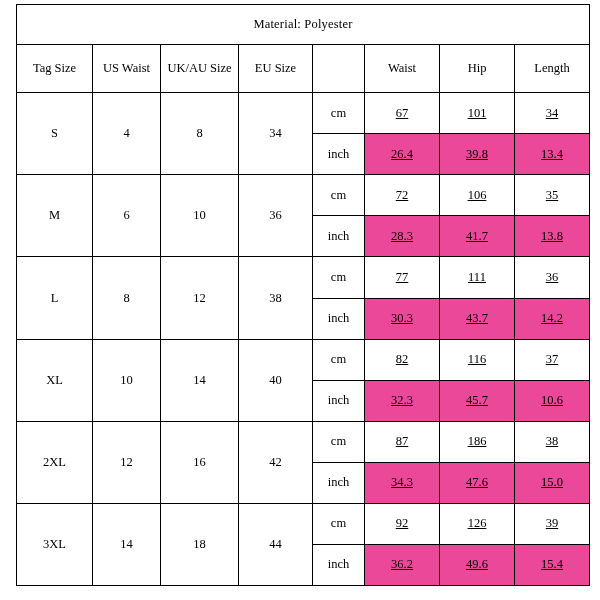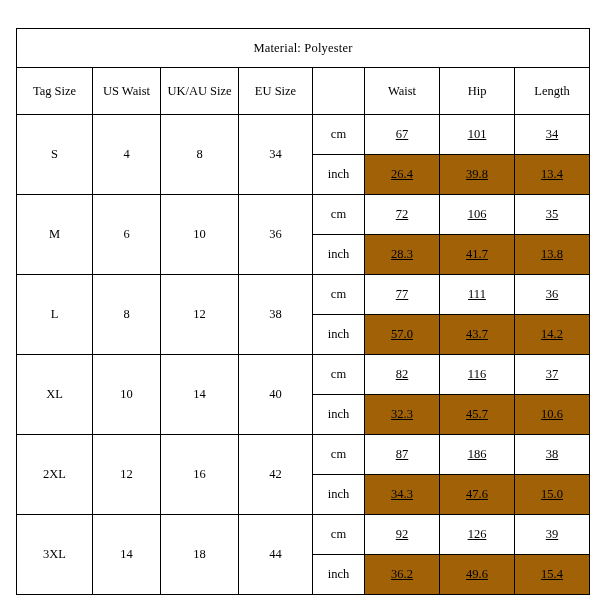--- a/index.html
+++ b/index.html
@@ -10,21 +10,21 @@
   body {
     width: 600px;
     height: 600px;
     font-family: "Liberation Serif", serif;
     color: #000000;
   }
   #sheet {
     width: 600px;
     height: 600px;
     box-sizing: border-box;
-    padding: 28px 16px 14px 16px;
+    padding: 4px 16px 14px 16px;
     background: #ffffff;
   }
   table.size-chart {
     width: 100%;
     height: 100%;
     border-collapse: collapse;
     table-layout: fixed;
   }
   table.size-chart td,
   table.size-chart th {
@@ -61,21 +61,21 @@
   .unit-cell {
     font-size: 12.5px;
     height: 39px;
     margin-left: 12px;
   }
   .val-cell {
     font-size: 13px;
     text-decoration: underline;
   }
   tr.inch-row td {
-    background: #a16207;
+    background: #ec4899;
   }
   tr.inch-row td.unit-cell {
     background: #ffffff;
   }
   .col-tag { width: 76px; }
   .col-us  { width: 68px; }
   .col-ukau{ width: 78px; }
   .col-eu  { width: 74px; }
   .col-unit{ width: 52px; }
   .col-m   { width: 75px; }
@@ -149,21 +149,21 @@
         <td class="num-cell" rowspan="2">8</td>
         <td class="num-cell" rowspan="2">12</td>
         <td class="num-cell" rowspan="2">38</td>
         <td class="unit-cell">cm</td>
         <td class="val-cell">77</td>
         <td class="val-cell">111</td>
         <td class="val-cell">36</td>
       </tr>
       <tr class="inch-row">
         <td class="unit-cell">inch</td>
-        <td class="val-cell">57.0</td>
+        <td class="val-cell">30.3</td>
         <td class="val-cell">43.7</td>
         <td class="val-cell">14.2</td>
       </tr>
 
       <tr>
         <td class="tag-cell" rowspan="2">XL</td>
         <td class="num-cell" rowspan="2">10</td>
         <td class="num-cell" rowspan="2">14</td>
         <td class="num-cell" rowspan="2">40</td>
         <td class="unit-cell">cm</td>

